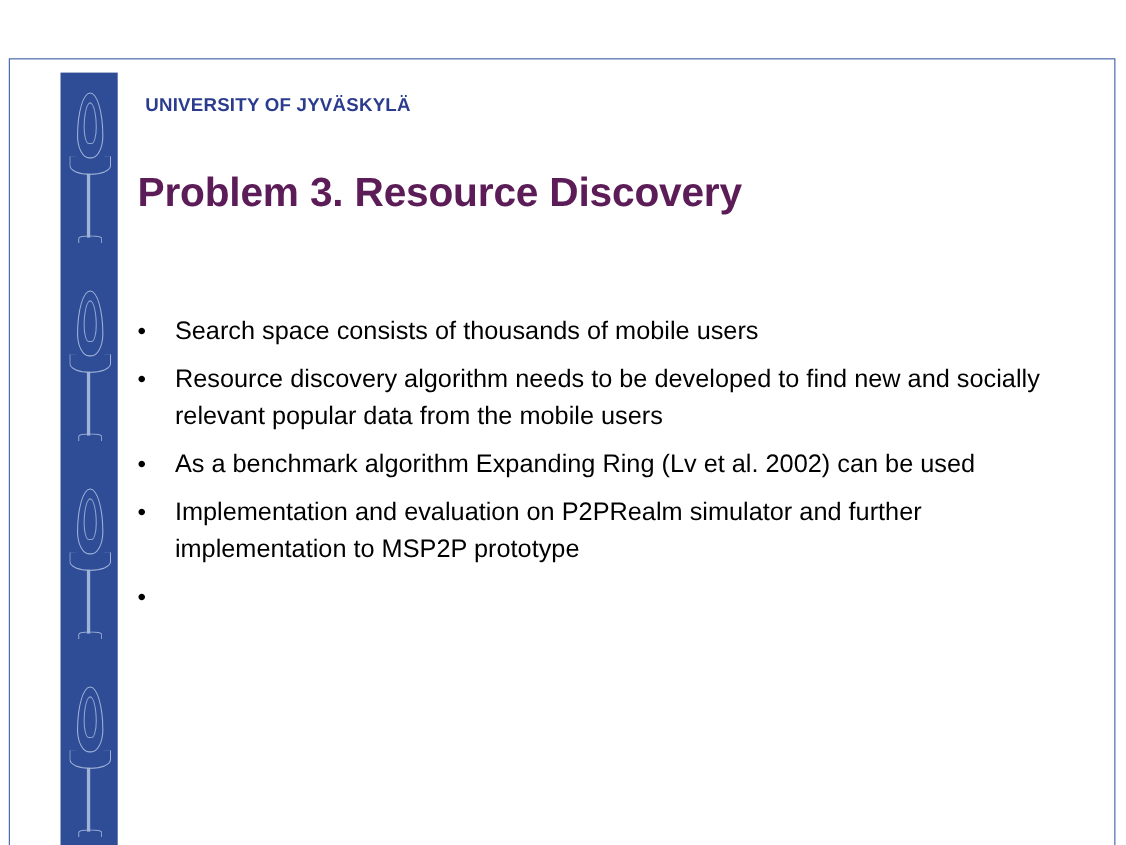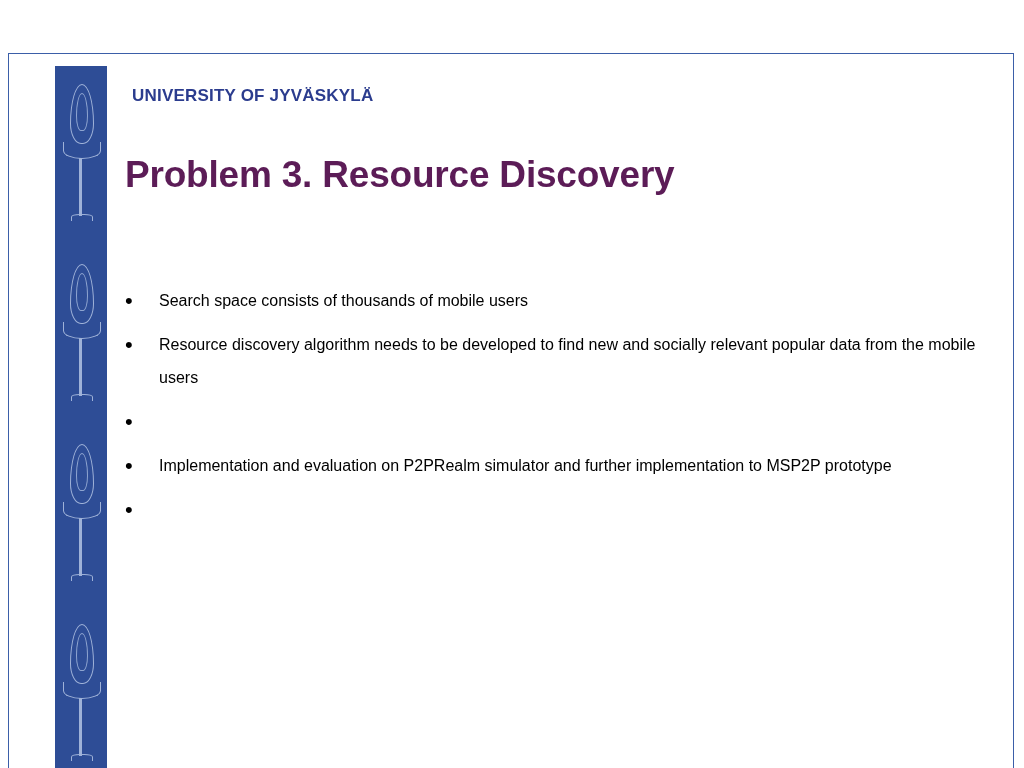--- a/index.html
+++ b/index.html
@@ -130,21 +130,21 @@
     width: 38px;
     flex: 0 0 38px;
     font-size: 22px;
     line-height: 33px;
     color: #000000;
     text-align: left;
     padding-left: 4px;
     box-sizing: border-box;
   }
   .bullet .text {
-    font-size: 16px;
+    font-size: 23px;
     line-height: 33px;
     color: #000000;
     max-width: 830px;
   }
 </style>
 </head>
 <body>
 
 <div class="slide">
 
@@ -183,20 +183,21 @@
       <div class="bullet">
         <div class="marker">•</div>
         <div class="text">Search space consists of thousands of mobile users</div>
       </div>
       <div class="bullet">
         <div class="marker">•</div>
         <div class="text">Resource discovery algorithm needs to be developed to find new and socially relevant popular data from the mobile users</div>
       </div>
       <div class="bullet">
         <div class="marker">•</div>
+        <div class="text">As a benchmark algorithm Expanding Ring (Lv et al. 2002) can be used</div>
       </div>
       <div class="bullet">
         <div class="marker">•</div>
         <div class="text">Implementation and evaluation on P2PRealm simulator and further implementation to MSP2P prototype</div>
       </div>
       <div class="bullet">
         <div class="marker">•</div>
       </div>
     </div>
   </div>

